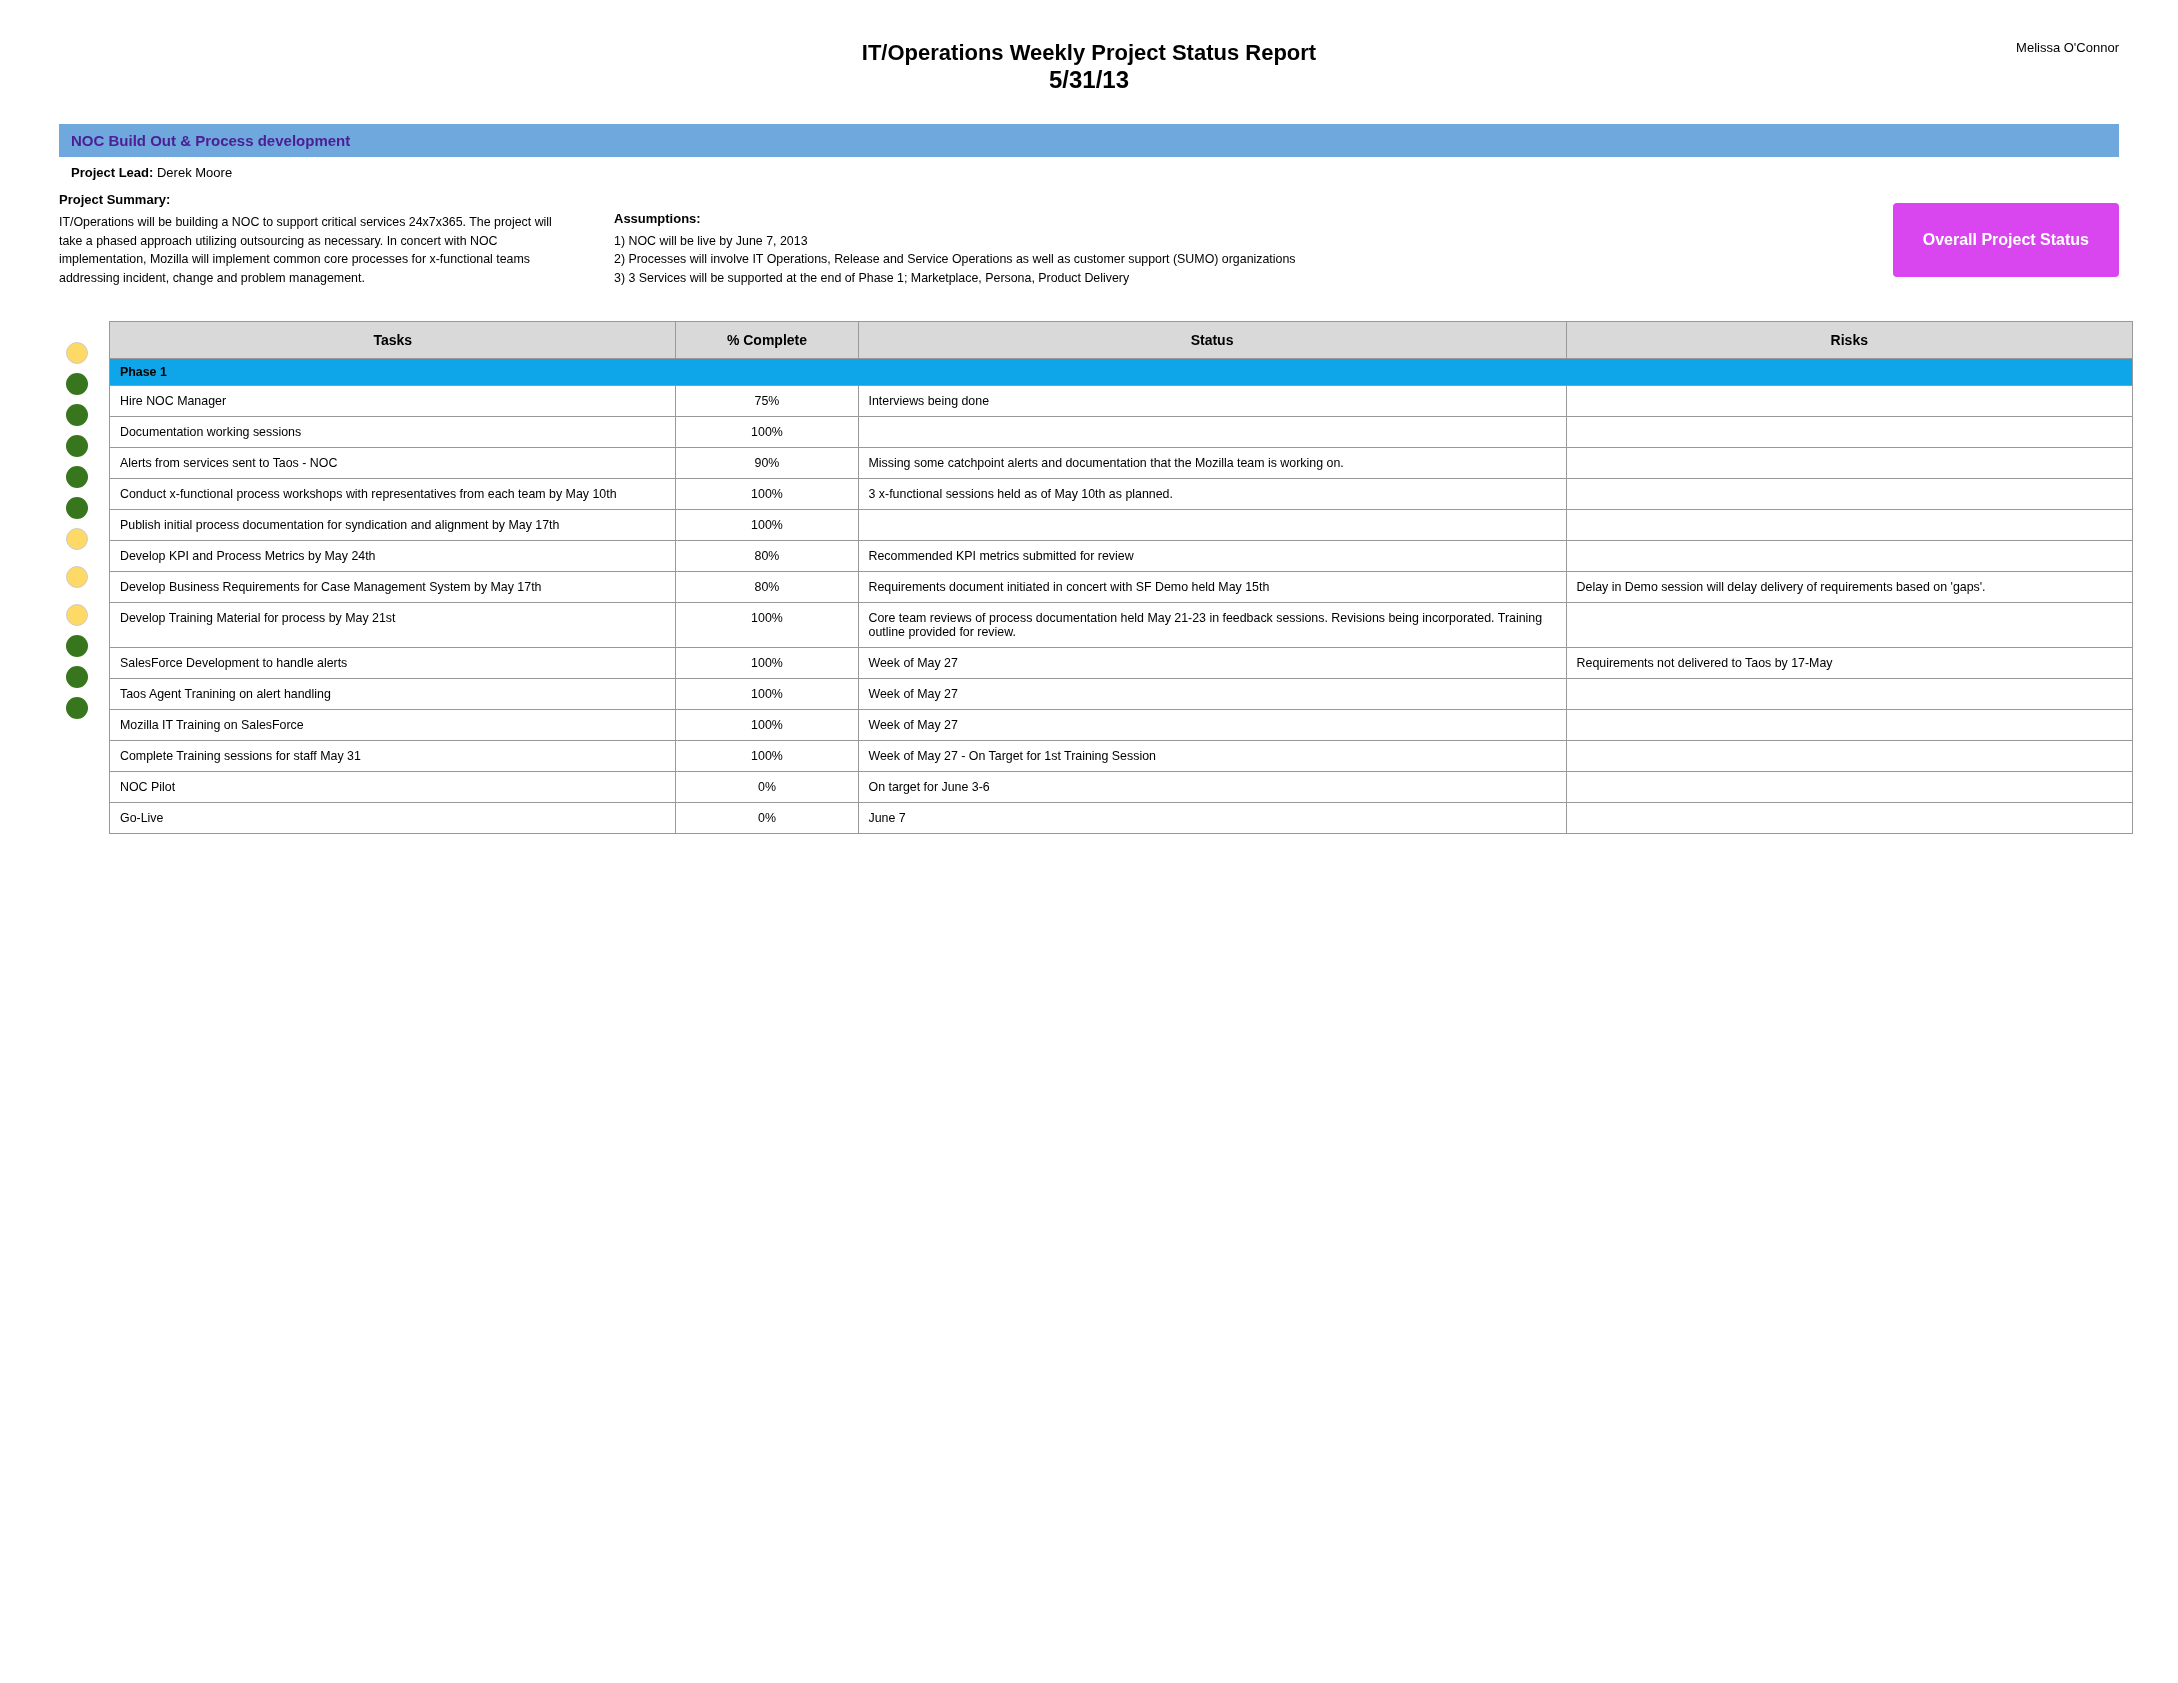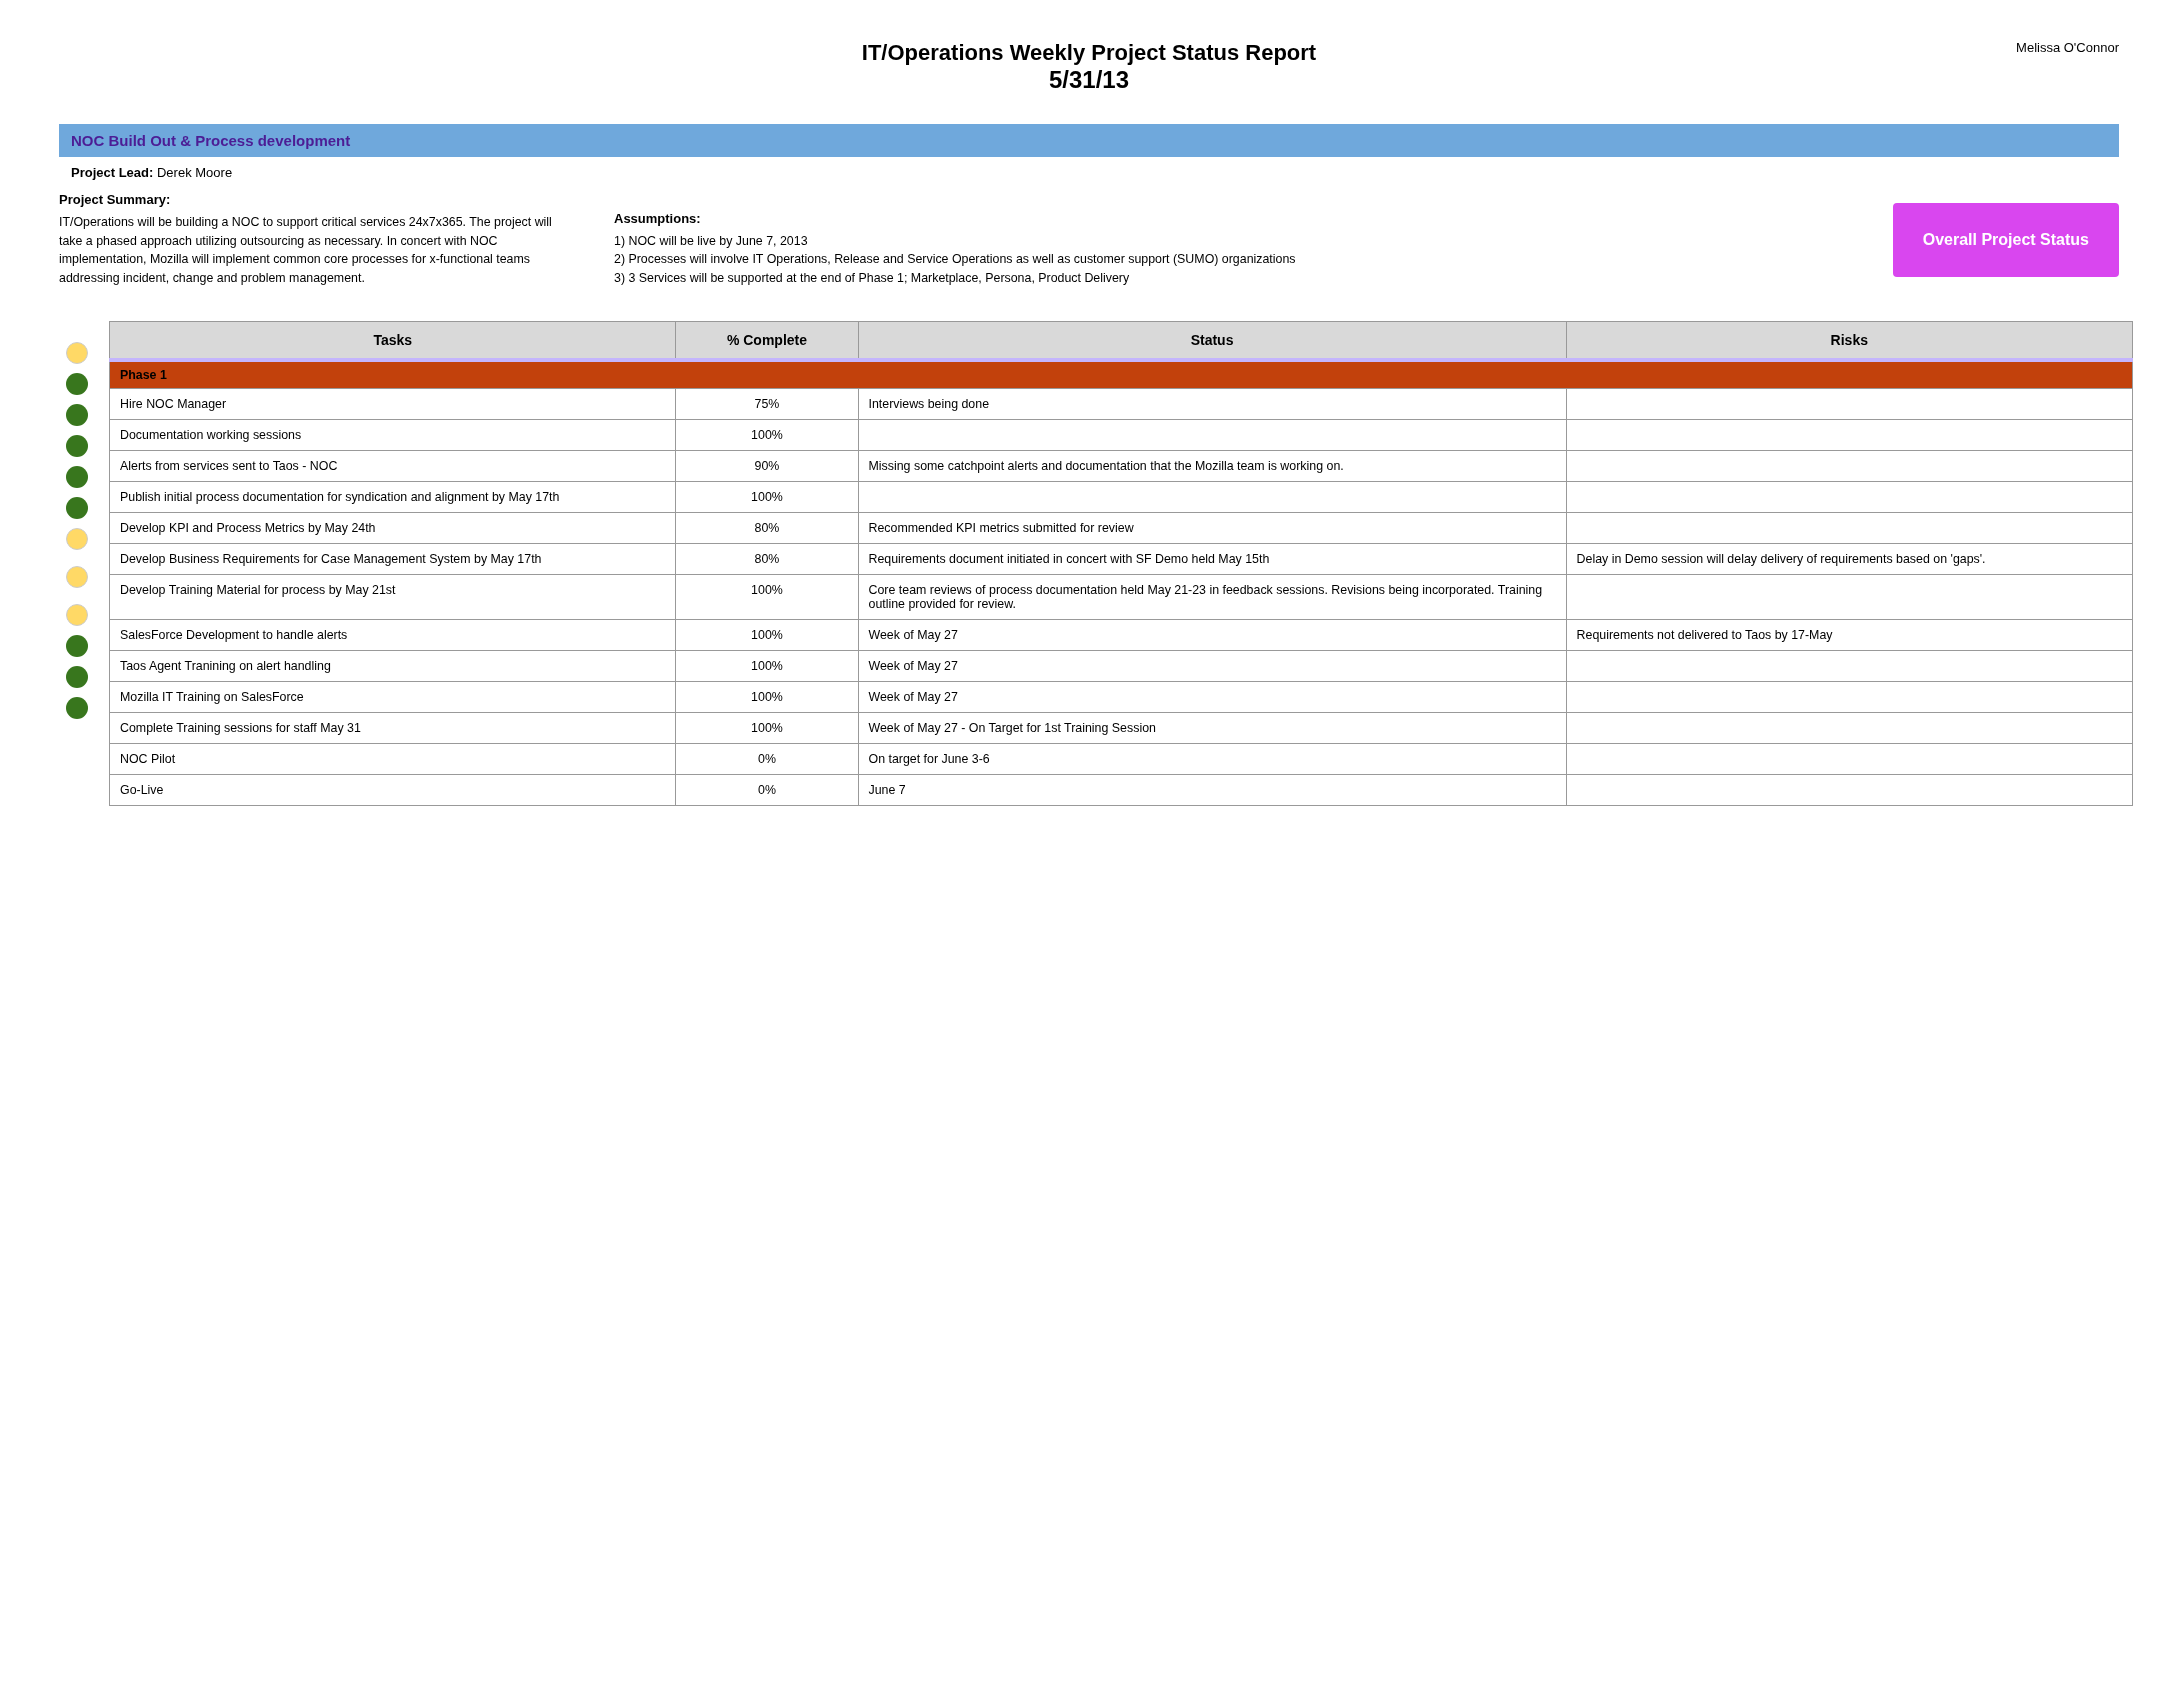--- a/index.html
+++ b/index.html
@@ -108,22 +108,22 @@
       text-align: center;
     }
     .main-table td {
       border: 1px solid #999;
       padding: 8px 10px;
       font-size: 12.4px;
       vertical-align: top;
     }
     .phase-header td {
       font-weight: bold;
-      background: #c2410c;
-      border-top: 4px solid #c4b5fd;
+      background: #0ea5e9;
+      border-top: 1px solid #c4b5fd;
       padding: 6px 10px;
     }
     .col-tasks { width: 28%; }
     .col-complete { width: 9%; text-align: center; }
     .col-status { width: 35%; }
     .col-risks { width: 28%; }
 
     
     .dot {
       display: inline-block;
@@ -264,20 +264,26 @@
     <td class="col-status"></td>
     <td class="col-risks"></td>
   </tr>
           <tr>
     <td class="col-tasks">Alerts from services sent to Taos - NOC</td>
     <td class="col-complete complete-val">90%</td>
     <td class="col-status">Missing some catchpoint alerts and documentation that the Mozilla team is working on.</td>
     <td class="col-risks"></td>
   </tr>
           <tr>
+    <td class="col-tasks">Conduct x-functional process workshops with representatives from each team by May 10th</td>
+    <td class="col-complete complete-val">100%</td>
+    <td class="col-status">3 x-functional sessions held as of May 10th as planned.</td>
+    <td class="col-risks"></td>
+  </tr>
+          <tr>
     <td class="col-tasks">Publish initial process documentation for syndication and alignment by May 17th</td>
     <td class="col-complete complete-val">100%</td>
     <td class="col-status"></td>
     <td class="col-risks"></td>
   </tr>
           <tr>
     <td class="col-tasks">Develop KPI and Process Metrics by May 24th</td>
     <td class="col-complete complete-val">80%</td>
     <td class="col-status">Recommended KPI metrics submitted for review</td>
     <td class="col-risks"></td>

